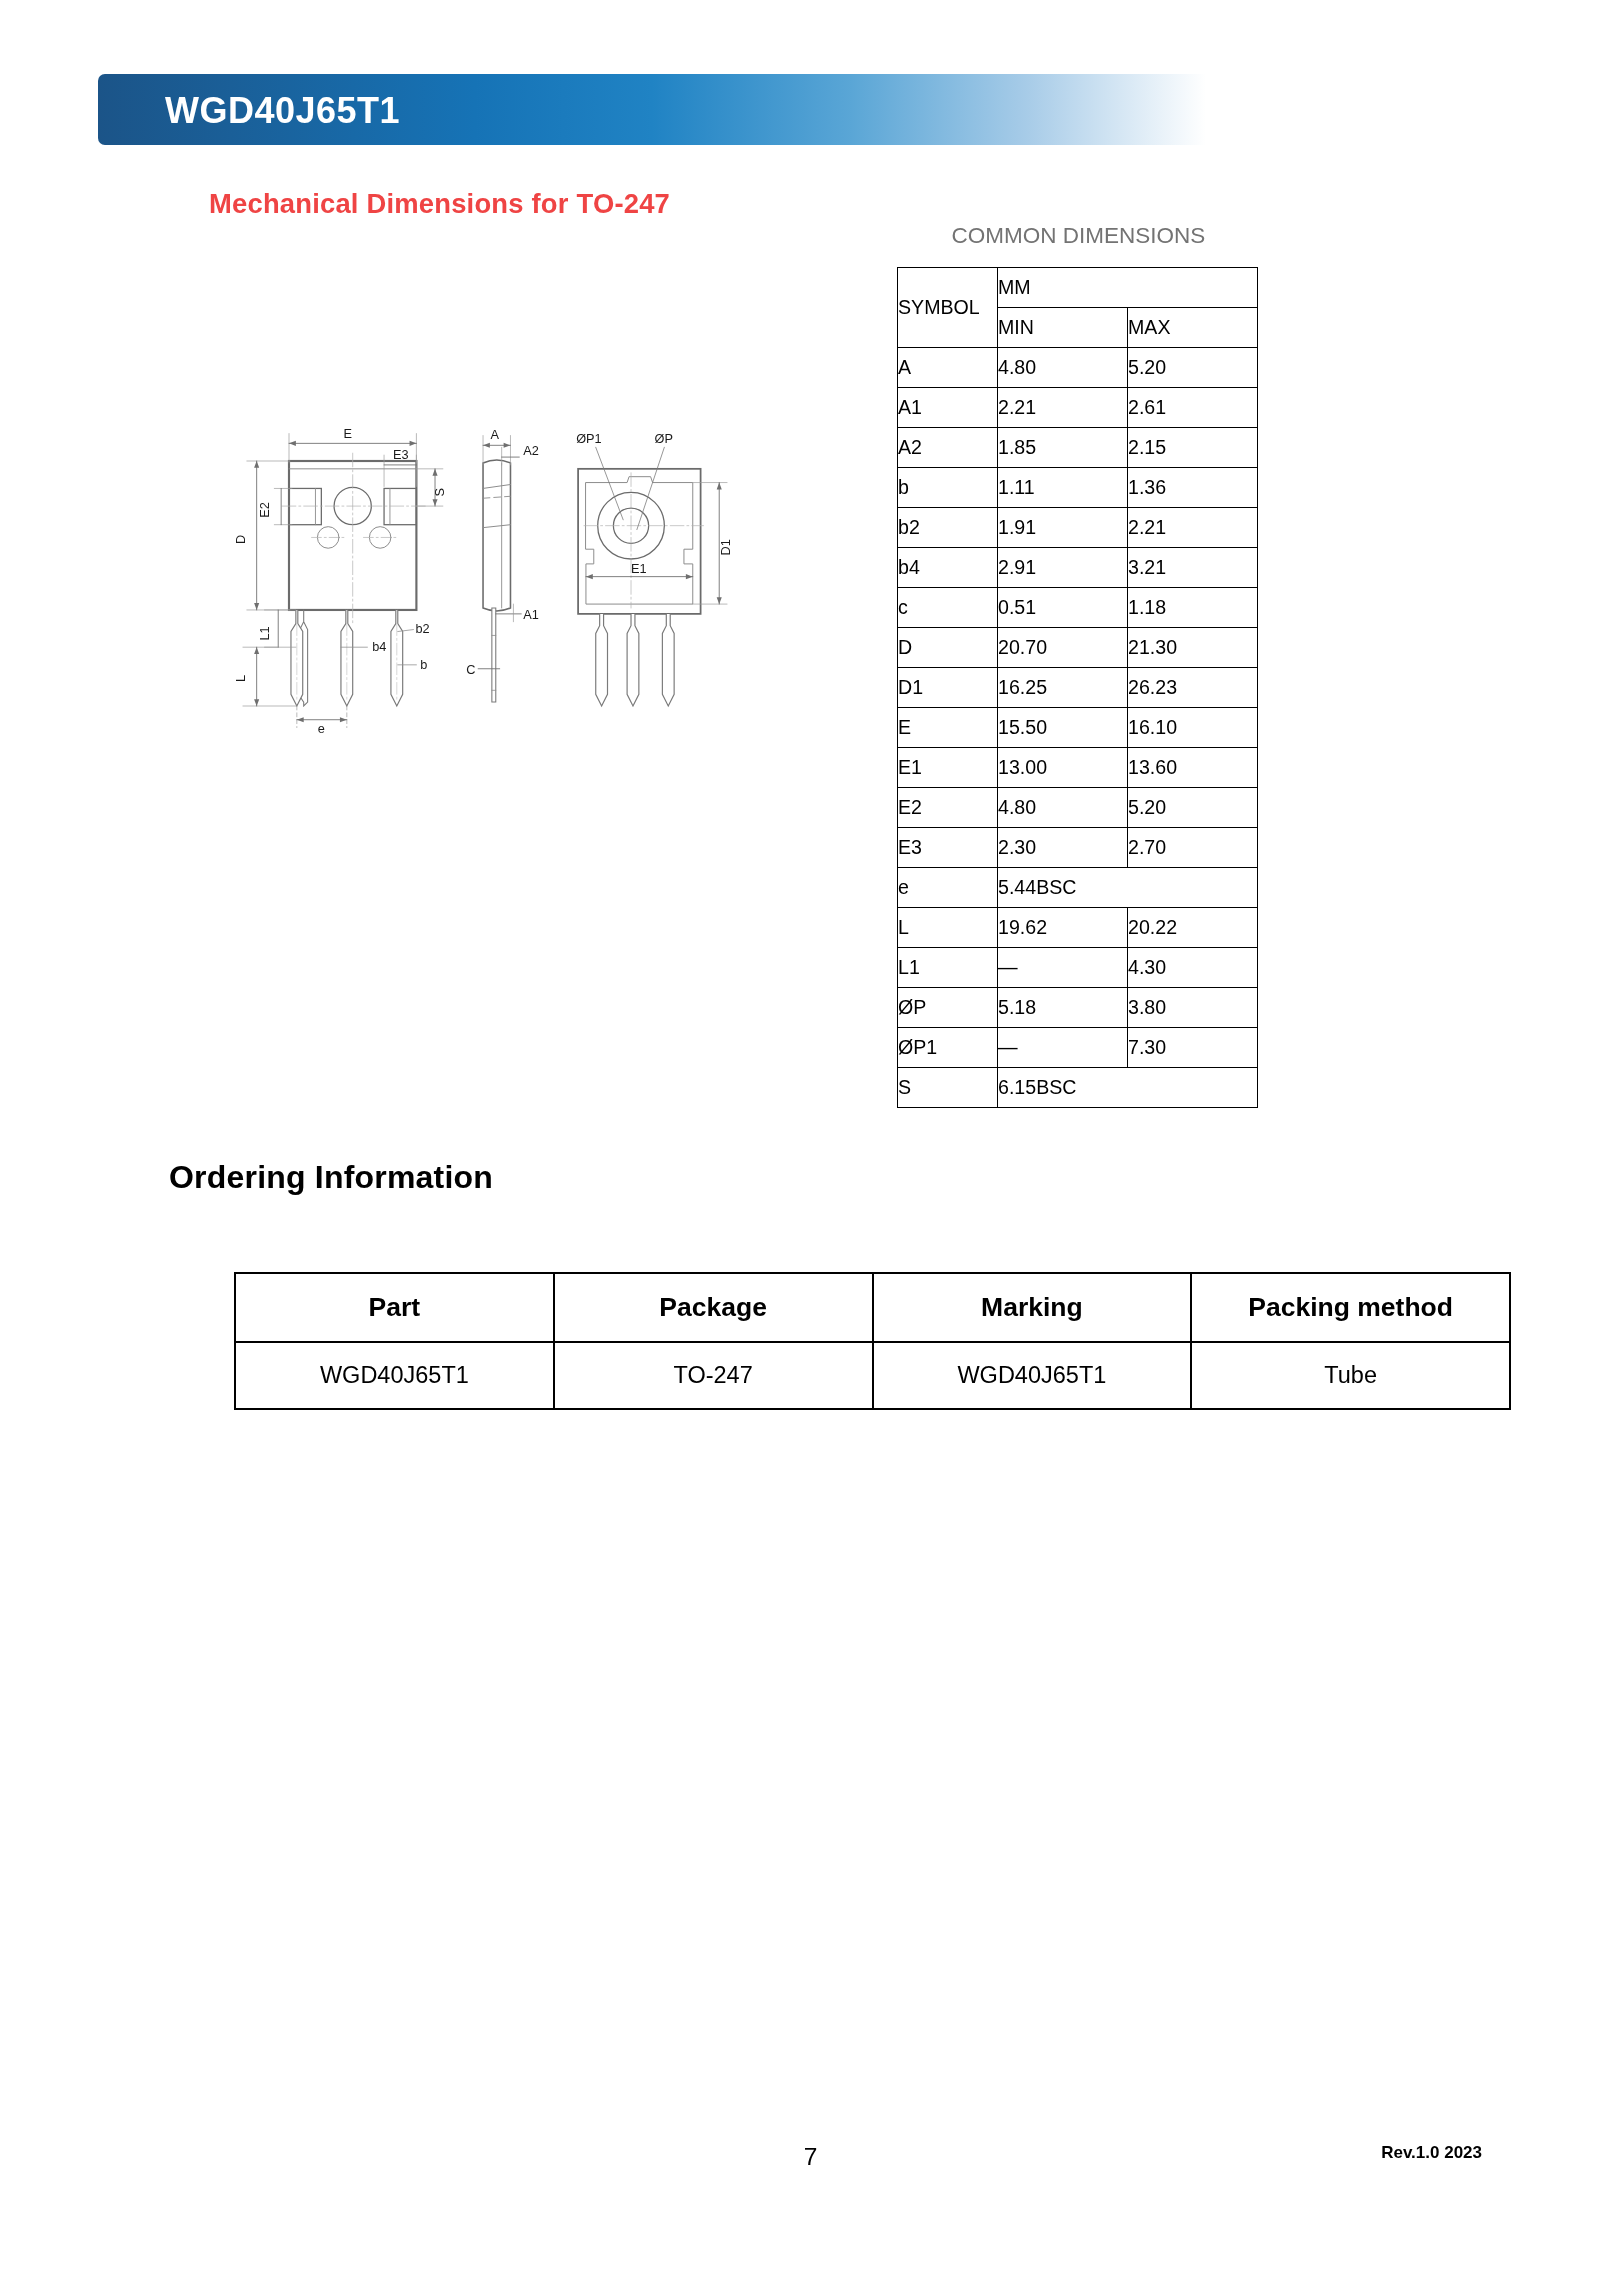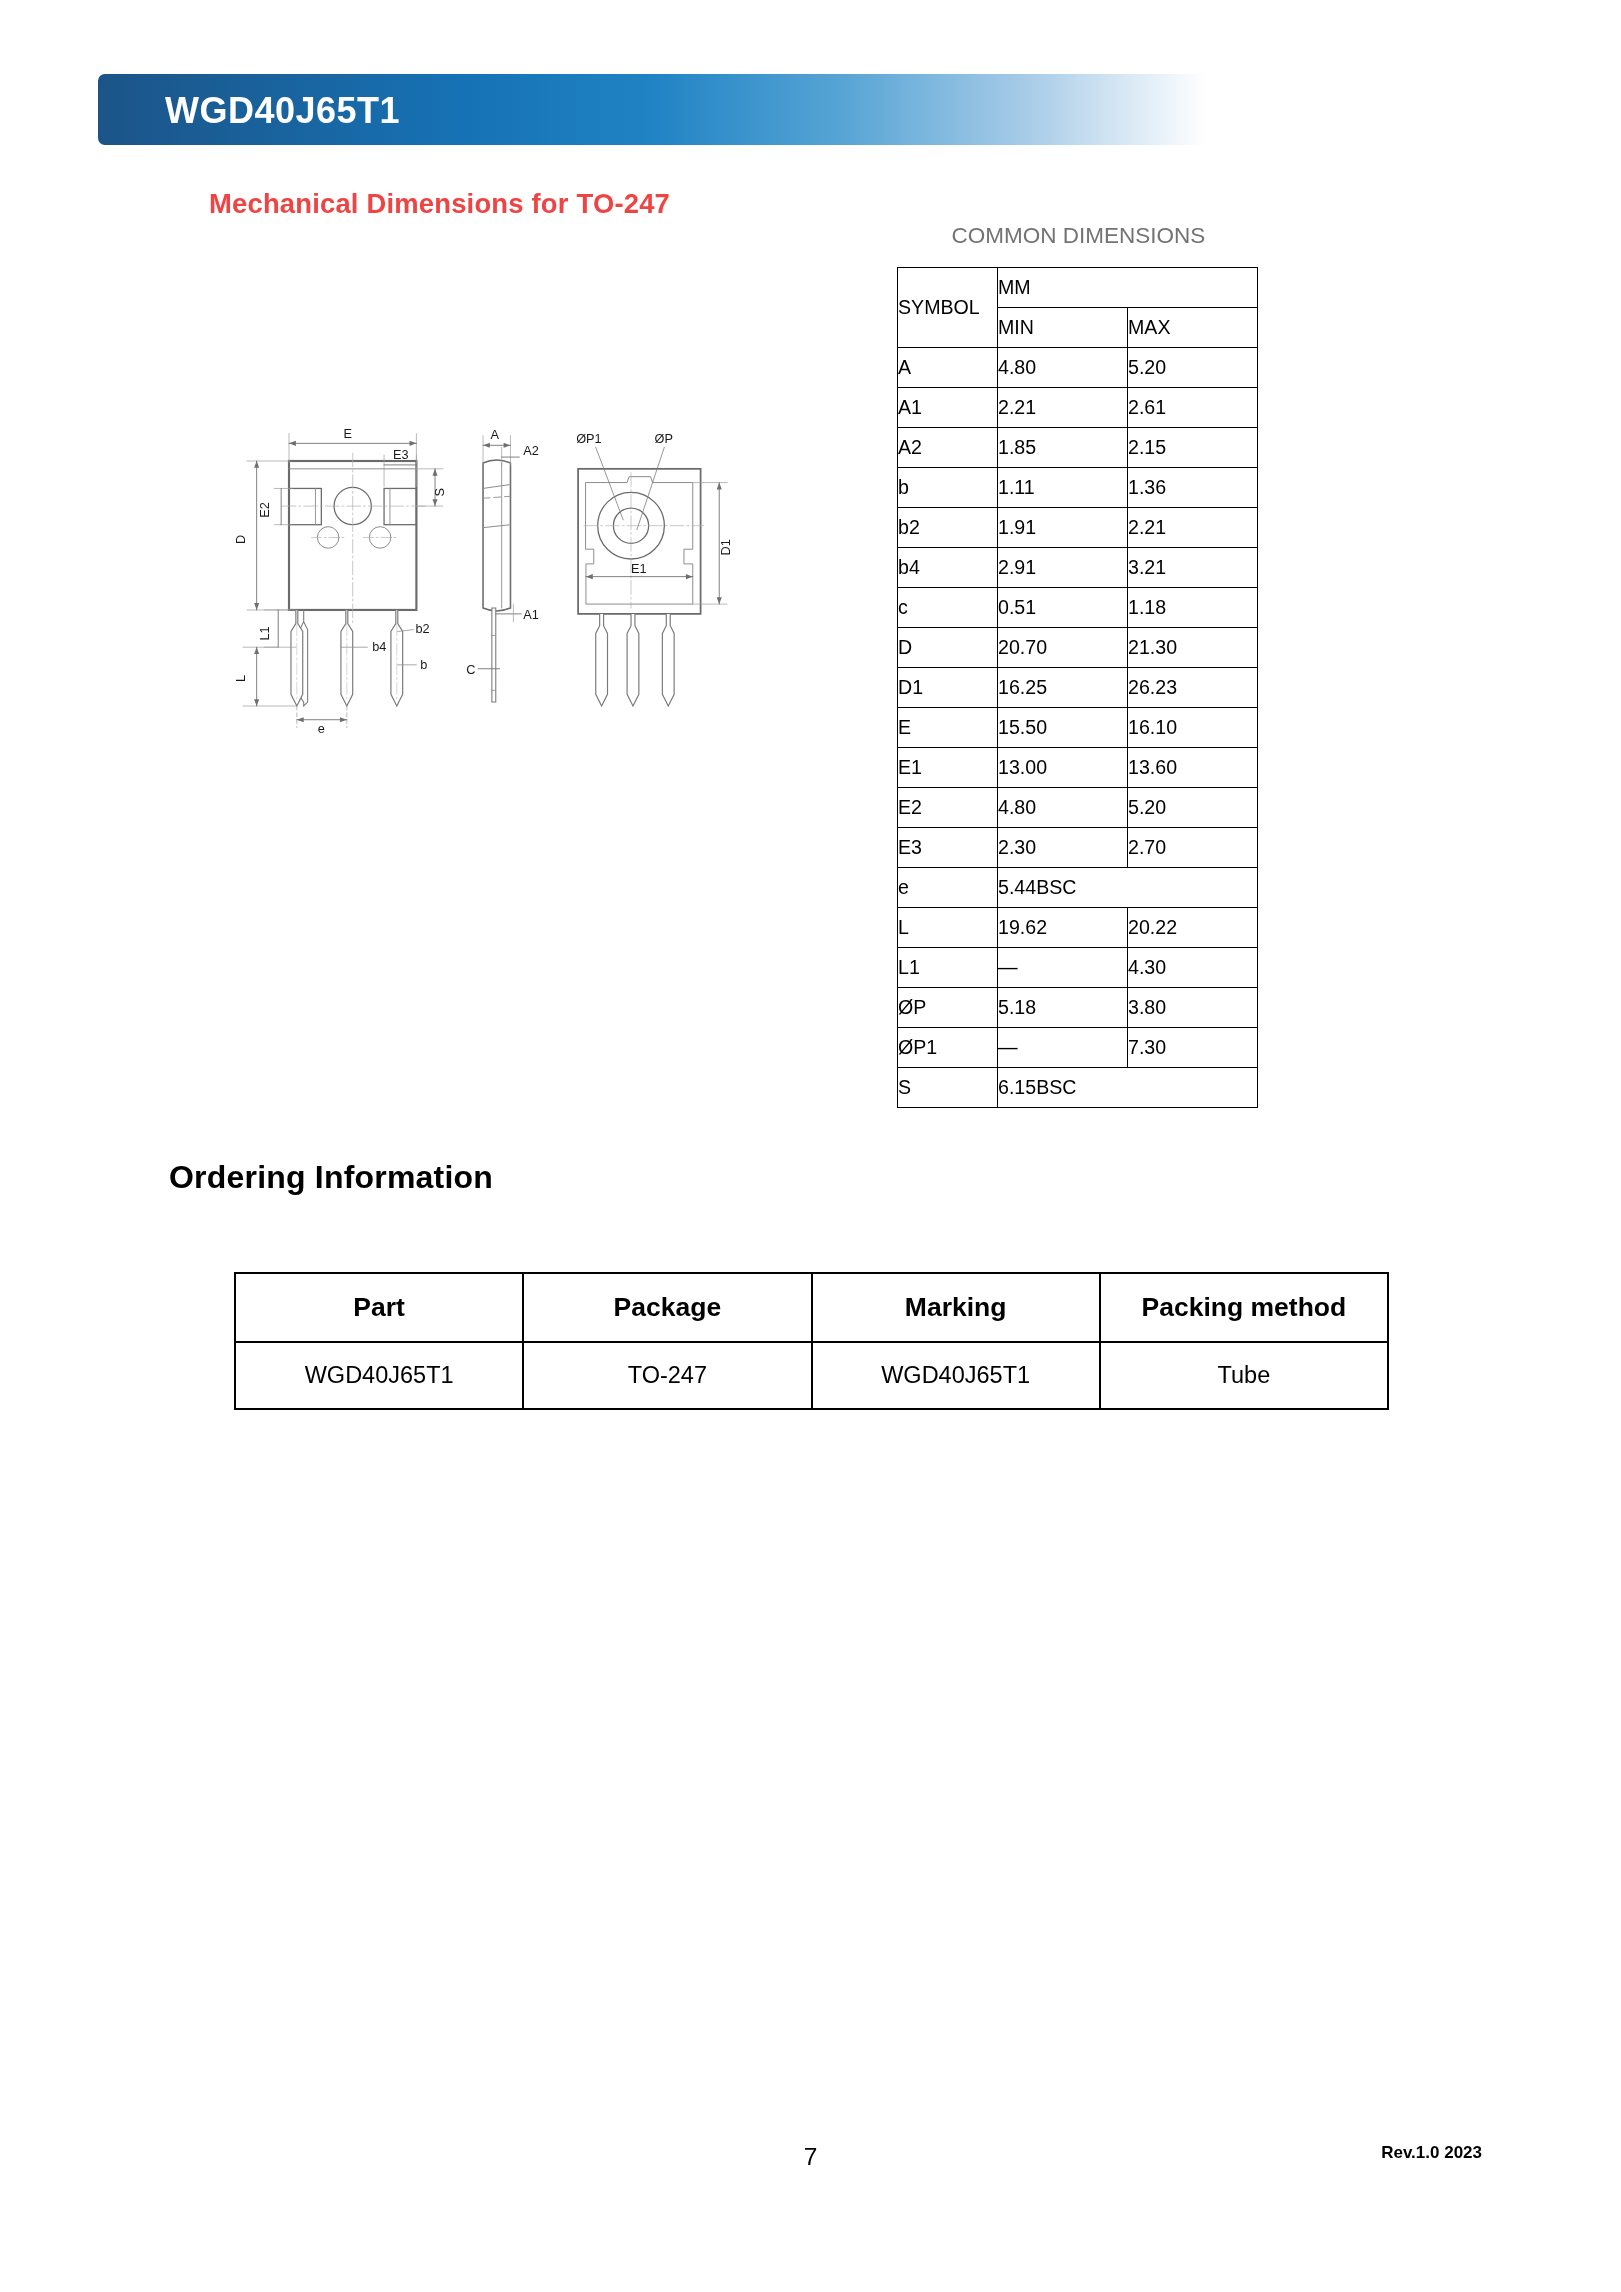--- a/index.html
+++ b/index.html
@@ -101,21 +101,21 @@
 
   
   #order-table-wrap {
     position: absolute;
     left: 234px;
     top: 1272px;
     width: 1155px;
   }
   table.order {
     border-collapse: collapse;
-    width: 1155px;
+    width: 1277px;
     table-layout: fixed;
   }
   table.order th {
     border: 2.4px solid #000;
     font-size: 26.5px;
     font-weight: bold;
     text-align: center;
     height: 67px;
     padding: 0;
   }

